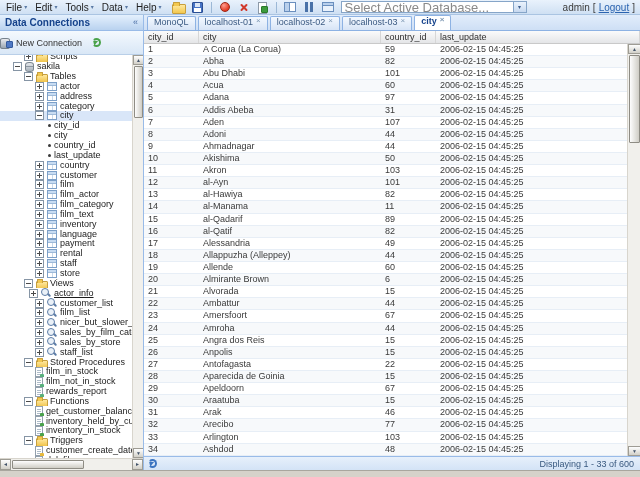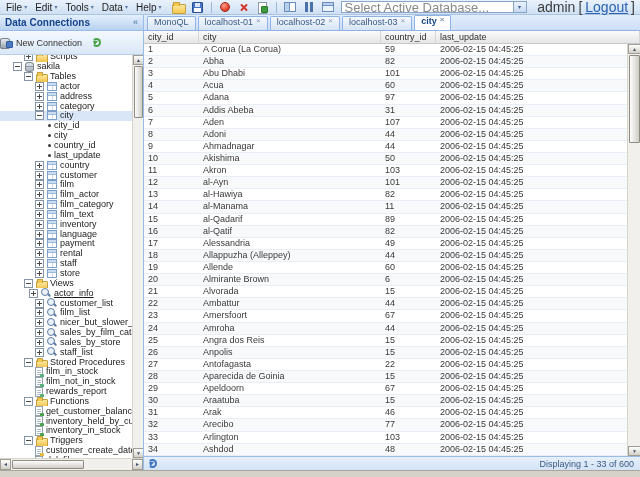--- a/index.html
+++ b/index.html
@@ -13,21 +13,21 @@
   .menu { display:flex; align-items:center; gap:2px; padding:0 4px; font-size:10px; color:#1e1e1e; cursor:default; }
   .menu-arrow { font-size:6px; color:#5a7aa5; line-height:1; }
   .tbtn { width:16px; height:13px; display:flex; align-items:center; justify-content:center; }
   .tb-sep { width:1px; height:11px; background:#9cb8d6; margin:0 2px; }
   .db-combo { width:186px; height:12px; margin-left:4px; border:1px solid #86a5c8; background:#fff;
               display:flex; align-items:center; overflow:hidden; }
   .db-text { flex:1; font-size:13px; color:#8a8a8a; padding:0 3px; white-space:nowrap; overflow:hidden; }
   .db-btn { width:13px; height:100%; background:linear-gradient(#eaf3fd,#c7d9f0); border-left:1px solid #86a5c8;
             display:flex; align-items:center; justify-content:center; }
   .db-btn span { font-size:6px; color:#3f5f8f; line-height:1; }
-  .session { margin-left:auto; font-size:14px; color:#3c3c3c; display:flex; gap:3px; align-items:flex-end; padding-right:2px; }
+  .session { margin-left:auto; font-size:10px; color:#3c3c3c; display:flex; gap:3px; align-items:flex-end; padding-right:2px; }
   .session a { color:#2a63b0; text-decoration:underline; cursor:pointer; }
 
   
   .main { flex:1; display:flex; overflow:hidden; }
 
   
   .sidebar { width:144px; flex:none; border-right:1px solid #99bbe8; display:flex; flex-direction:column; background:#fff; }
   .sb-header { height:16px; flex:none; display:flex; align-items:center; padding:0 3px 0 5px;
                background:linear-gradient(#e4f0fd,#b9d2ef); border-bottom:1px solid #99bbe8; }
   .sb-title { font-size:10px; font-weight:bold; color:#15428b; flex:1; }

